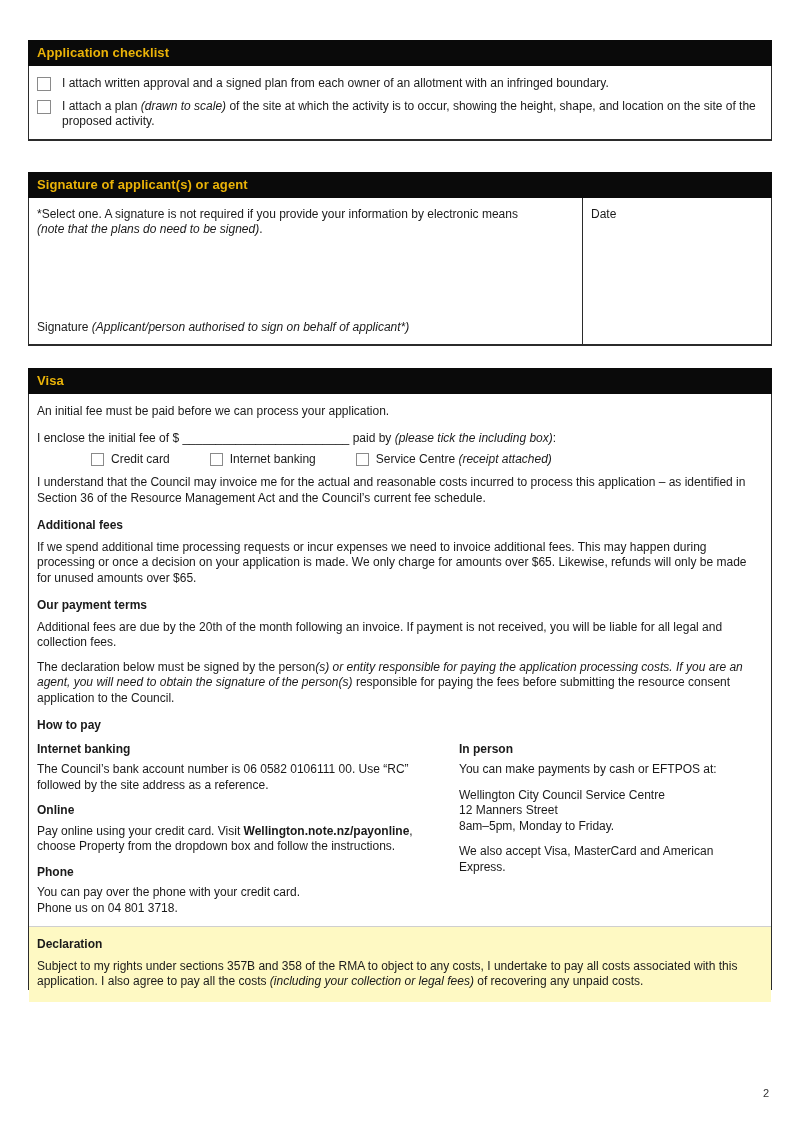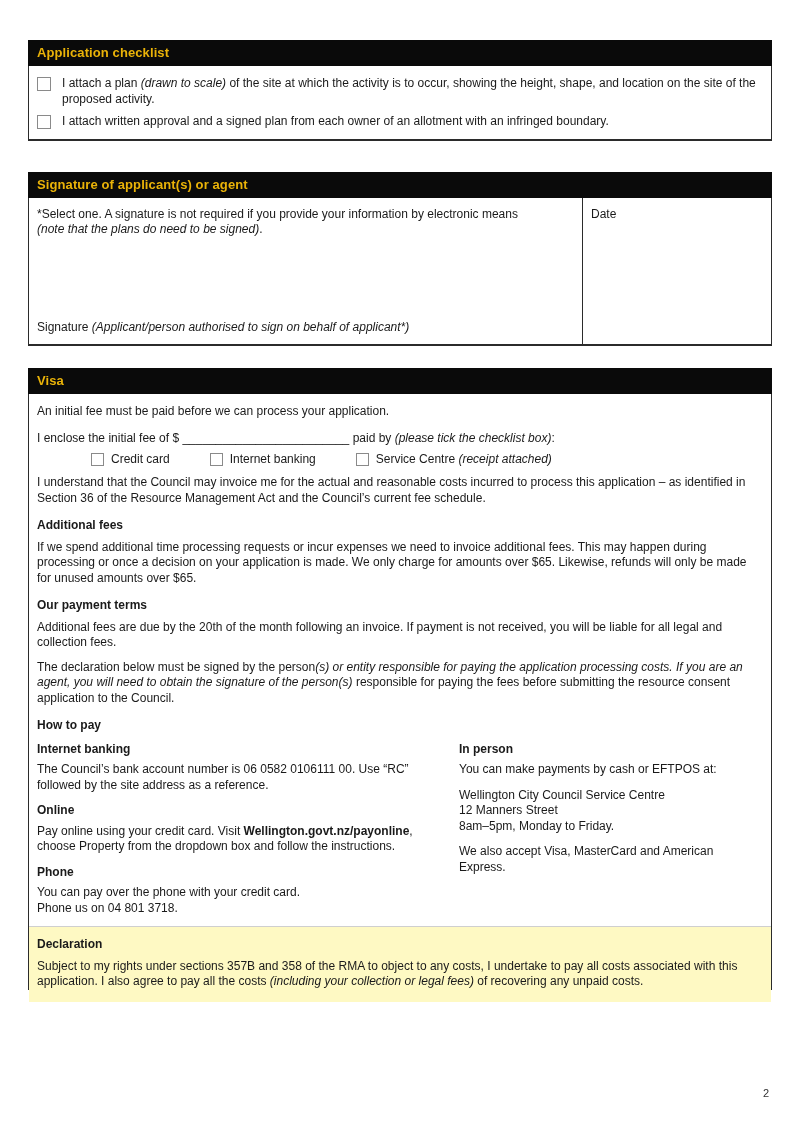--- a/index.html
+++ b/index.html
@@ -93,25 +93,25 @@
 
 <div class="page">
 
   <section>
     <div class="bar">
       <span>Application checklist</span>
     </div>
     <div class="box checklist-body">
       <div class="check-item">
         <span class="cb"></span>
-        <span class="check-text"><span>I attach a plan </span><span class="it">(drawn to scale)</span><span> of the site at which the activity is to occur, showing the height, shape, and location on the site of the proposed activity.</span></span>
+        <span class="check-text"><span>I attach written approval and a signed plan from each owner of an allotment with an infringed boundary.</span></span>
       </div>
       <div class="check-item">
         <span class="cb"></span>
-        <span class="check-text"><span>I attach written approval and a signed plan from each owner of an allotment with an infringed boundary.</span></span>
+        <span class="check-text"><span>I attach a plan </span><span class="it">(drawn to scale)</span><span> of the site at which the activity is to occur, showing the height, shape, and location on the site of the proposed activity.</span></span>
       </div>
     </div>
   </section>
 
   <section class="sec-signature">
     <div class="bar">
       <span>Signature of applicant(s) or agent</span>
     </div>
     <div class="box sig-body">
       <div class="sig-left">
@@ -125,21 +125,21 @@
   </section>
 
   <section class="sec-fees">
     <div class="bar">
       <span>Visa</span>
     </div>
     <div class="box fees-body">
 
       <p class="fees-intro">An initial fee must be paid before we can process your application.</p>
 
-      <p class="enclose-line"><span>I enclose the initial fee of $ </span><span>_________________________</span><span> paid by </span><span class="it">(please tick the checklist box)</span><span>:</span></p>
+      <p class="enclose-line"><span>I enclose the initial fee of $ </span><span>_________________________</span><span> paid by </span><span class="it">(please tick the including box)</span><span>:</span></p>
 
       <div class="pay-options">
         <span class="pay-option">
           <span class="cb"></span>
           <span><span>Credit card</span></span>
         </span>
         <span class="pay-option">
           <span class="cb"></span>
           <span><span>Internet banking</span></span>
         </span>
@@ -159,21 +159,21 @@
 
       <p class="para"><span>The declaration below must be signed by the person</span><span class="it">(s) or entity responsible for paying the application processing costs. If you are an agent, you will need to obtain the signature of the person(s)</span><span> responsible for paying the fees before submitting the resource consent application to the Council.</span></p>
 
       <h3 class="sub-h">How to pay</h3>
 
       <div class="howto-cols">
         <div class="col-left">
           <h4 class="col-h">Internet banking</h4>
           <p>The Council’s bank account number is 06 0582 0106111 00. Use “RC” followed by the site address as a reference.</p>
           <h4 class="col-h">Online</h4>
-          <p><span>Pay online using your credit card. Visit </span><span class="bd">Wellington.govt.nz/payonline</span><span>, choose Property from the dropdown box and follow the instructions.</span></p>
+          <p><span>Pay online using your credit card. Visit </span><span class="bd">Wellington.note.nz/payonline</span><span>, choose Property from the dropdown box and follow the instructions.</span></p>
           <h4 class="col-h">Phone</h4>
           <p><span>You can pay over the phone with your credit card.</span><br><span>Phone us on 04 801 3718.</span></p>
         </div>
         <div class="col-right">
           <h4 class="col-h">In person</h4>
           <p>You can make payments by cash or EFTPOS at:</p>
           <p><span>Wellington City Council Service Centre</span><br><span>12 Manners Street</span><br><span>8am–5pm, Monday to Friday.</span></p>
           <p>We also accept Visa, MasterCard and American Express.</p>
         </div>
       </div>

